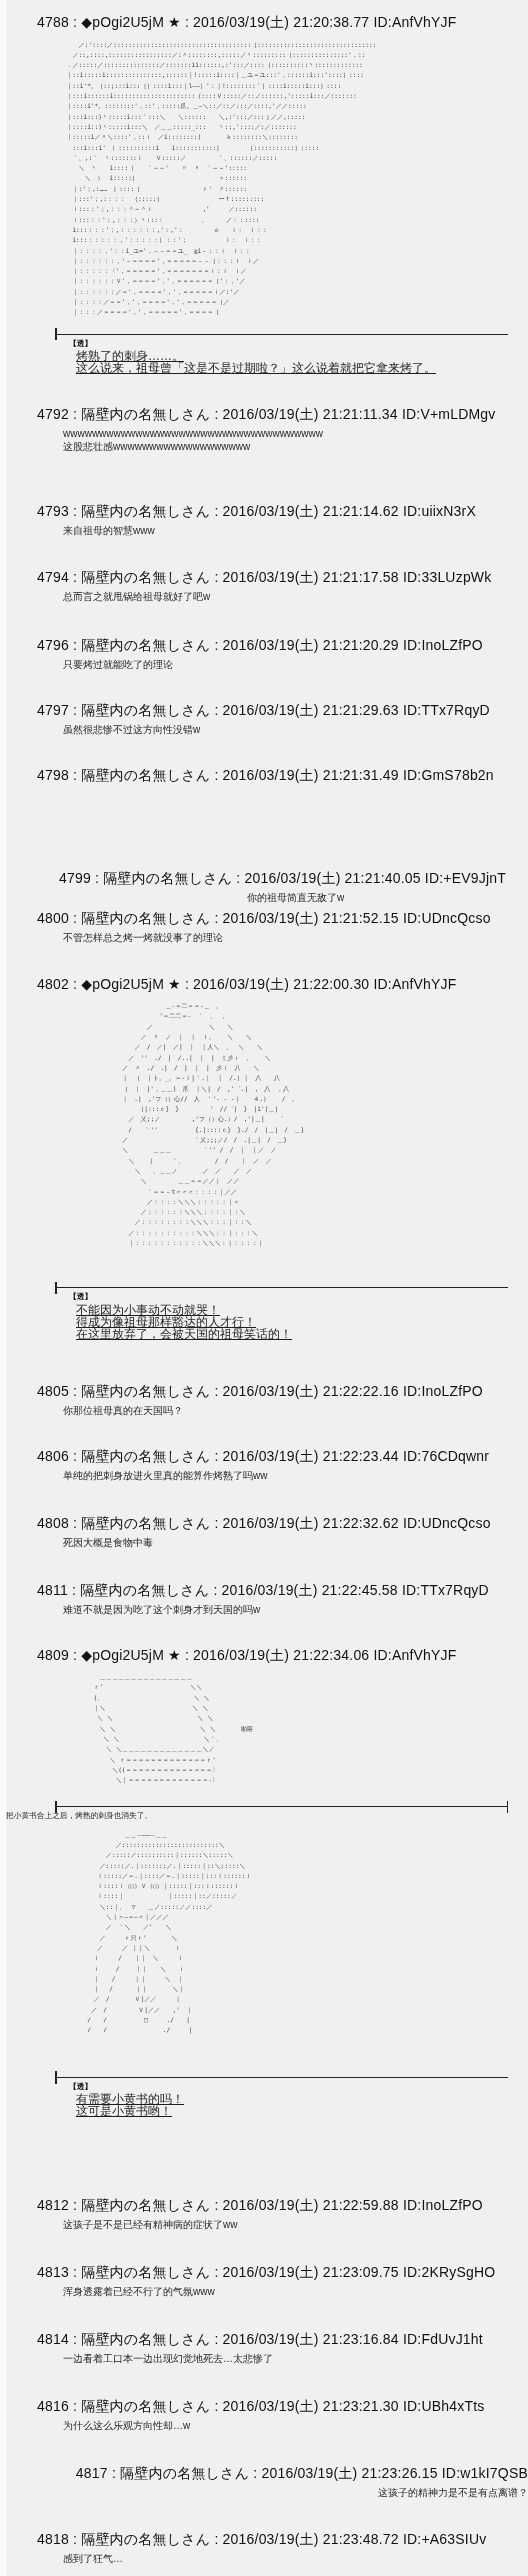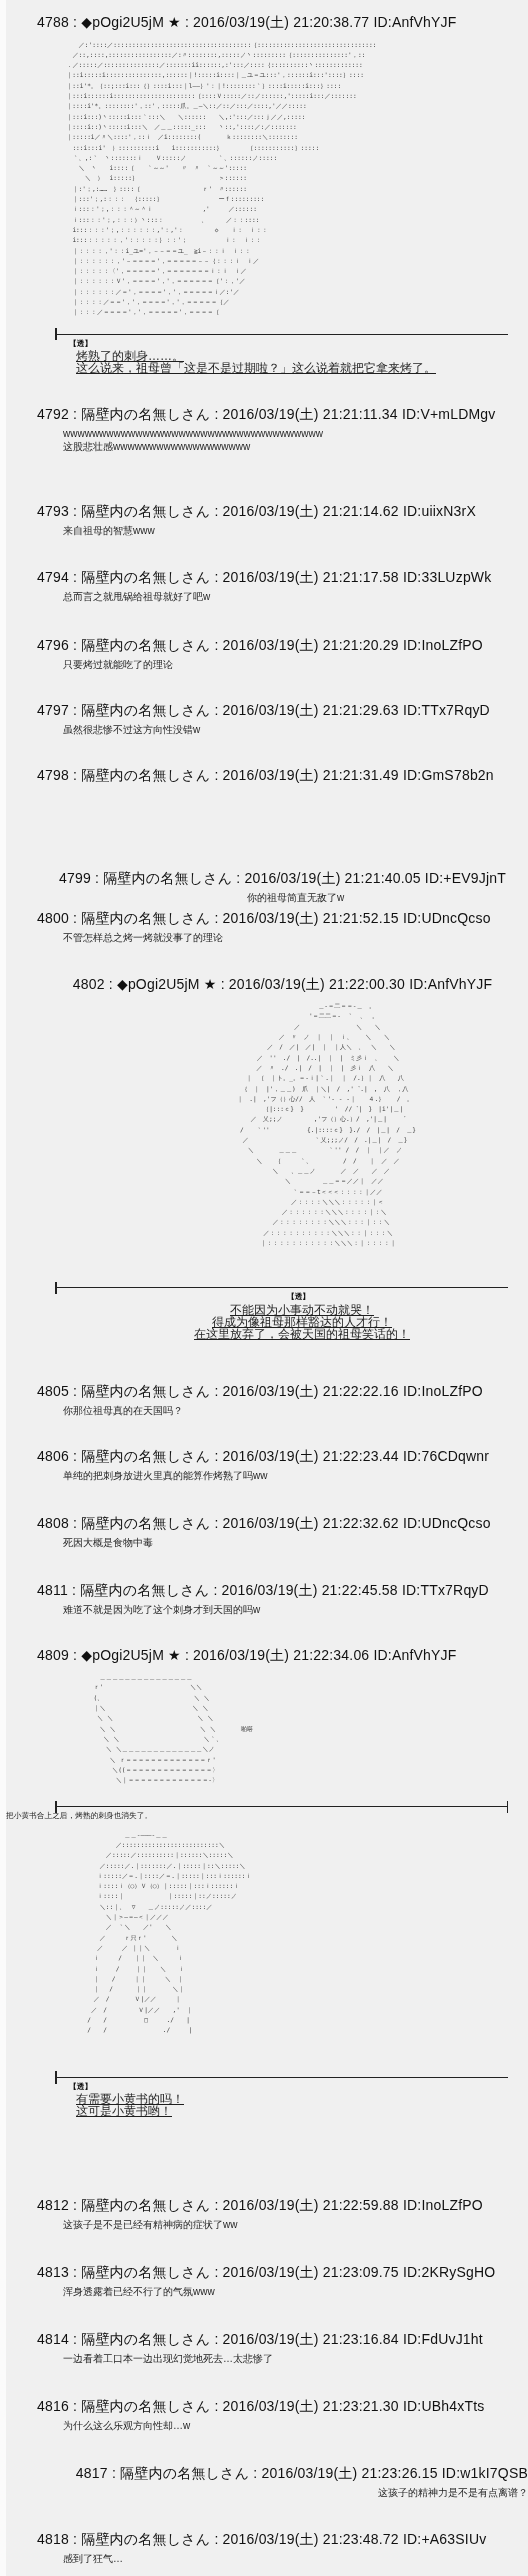--- a/index.html
+++ b/index.html
@@ -170,21 +170,21 @@
         <div class="post-body">
           <div class="body-line">你的祖母简直无敌了w</div>
         </div>
       </article>
       <article class="post" style="top: 910px;">
         <div class="post-header">4800 : 隔壁内の名無しさん : 2016/03/19(土) 21:21:52.15 ID:UDncQcso</div>
         <div class="post-body">
           <div class="body-line">不管怎样总之烤一烤就没事了的理论</div>
         </div>
       </article>
-      <article class="post" style="top: 976px; text-align: center;">
+      <article class="post" style="top: 976px;">
         <div class="post-header">4802 : ◆pOgi2U5jM ★ : 2016/03/19(土) 21:22:00.30 ID:AnfVhYJF</div>
         <pre class="aa" style="height: 281px; margin-left: 116px;">　　　　　　　＿-＝二＝＝-＿　。
 　　　　　　'＝二二＝-　｀　、　。
 　　　　／　　　　　　　　　＼　　＼
 　　　／　〃　ノ　｜　｜　ｉ、　　＼　　＼
 　　／　/　／|　／|　｜　｜人＼　、　＼　　＼
 　／　''　./　|　/..|　｜　|　ミ彡ｉ　、　　＼
 ／　〃　./　.|　/　|　｜　|　彡ｉ　八　　＼
 ｜　｛　｜ト。_。＝-ｉ|｀.｜　｜　/.｝｜　八　　八
 ｛　｜　|'，＿＿)　爪　｜＼|　/　,'゜.|　,　八　，八

